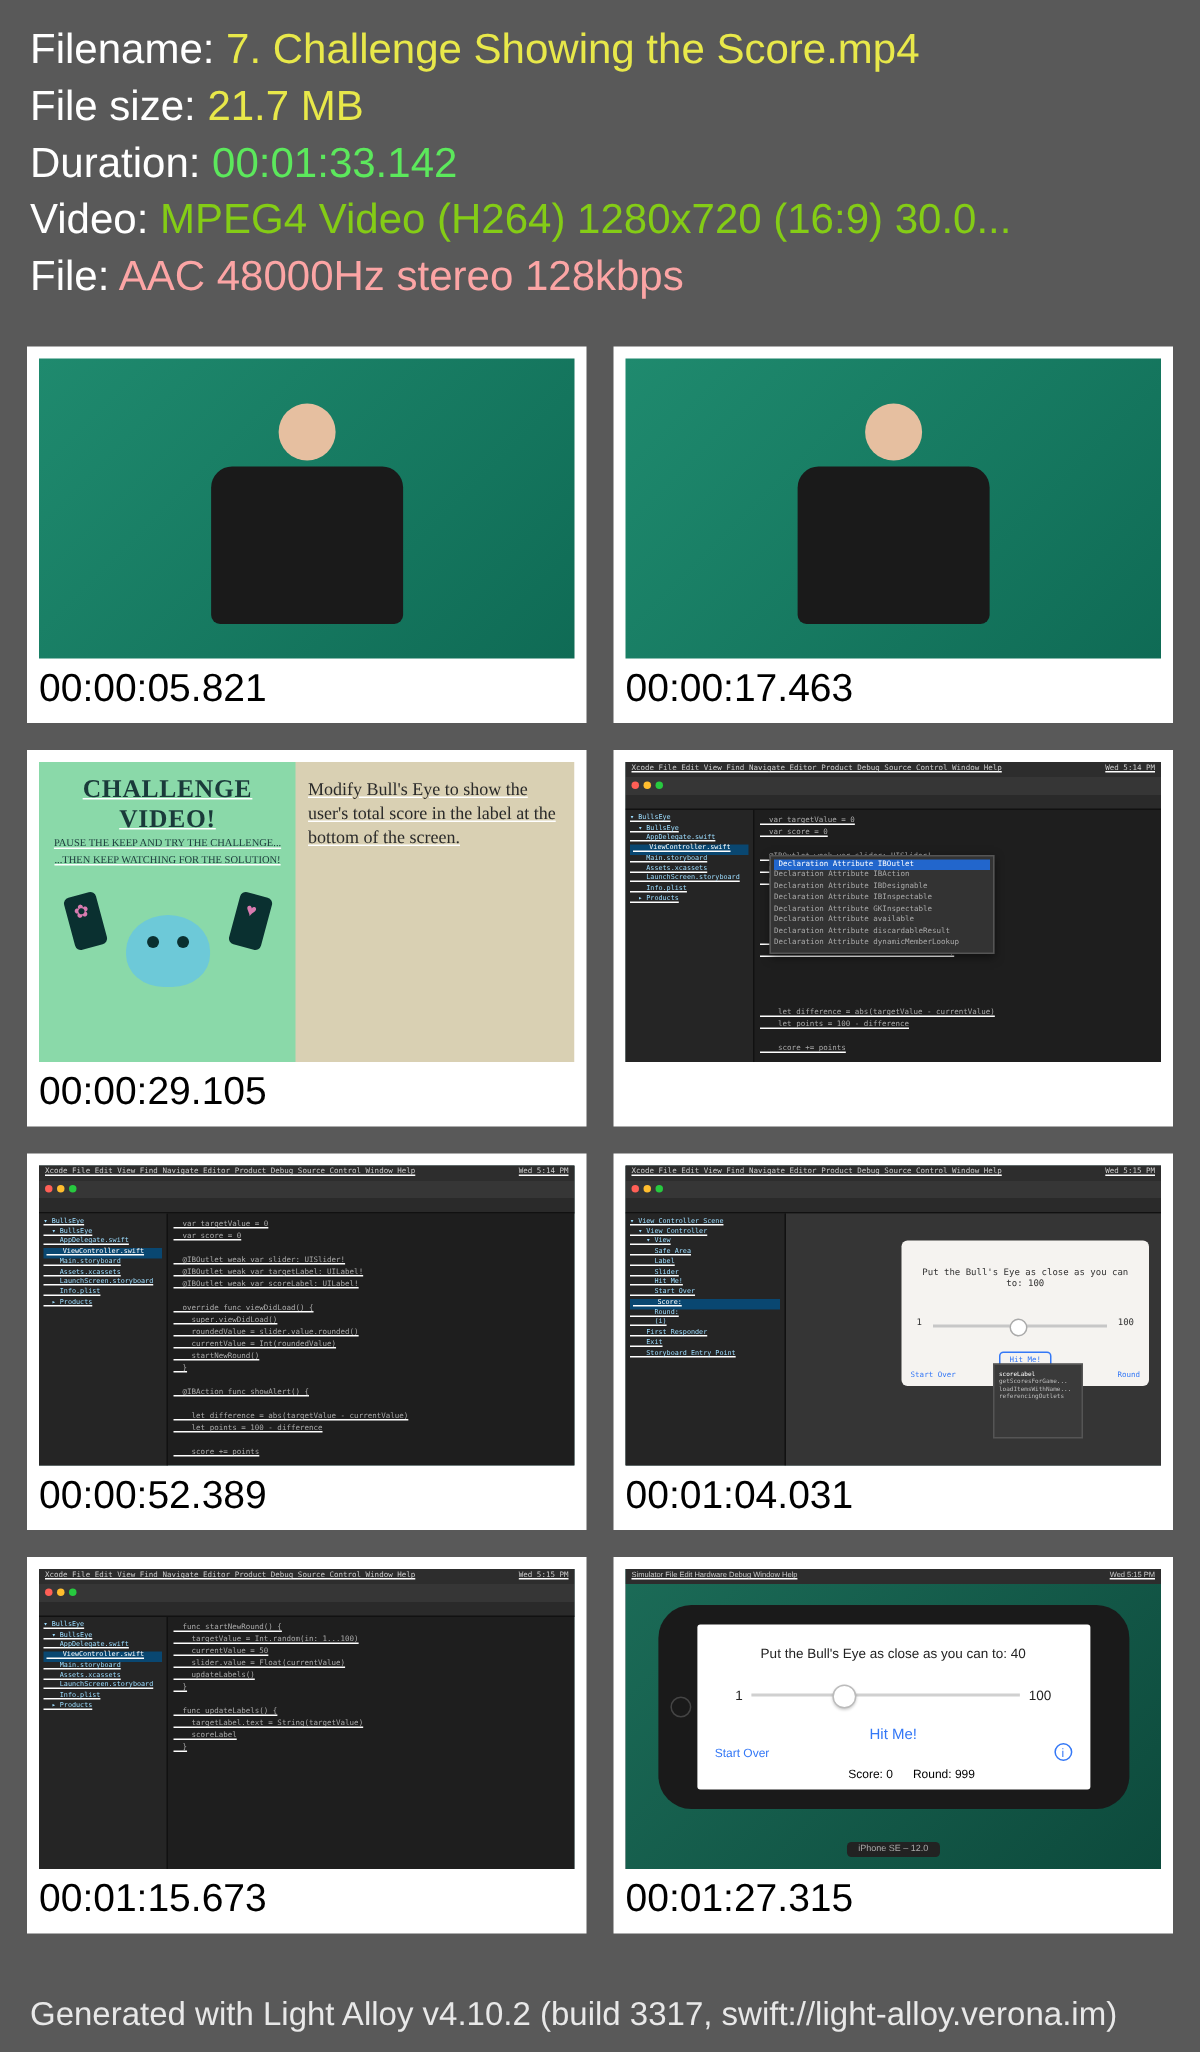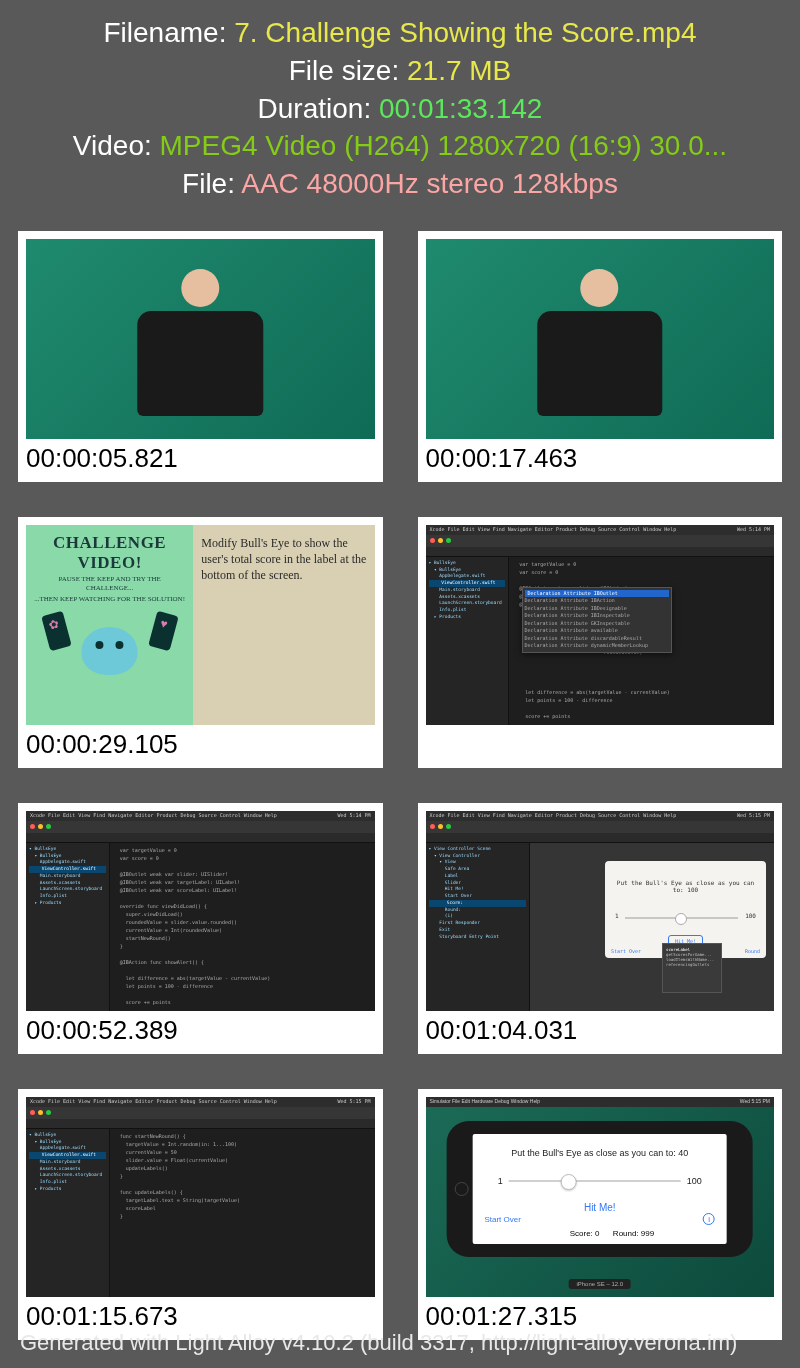--- a/index.html
+++ b/index.html
@@ -9,33 +9,34 @@
     background: #595959;
     font-family: Arial, Helvetica, sans-serif;
     color: #fff;
     overflow: hidden;
   }
   .info-block {
     padding: 14px 20px 10px 20px;
     font-size: 28px;
     line-height: 1.35;
   }
-  .info-line { white-space: nowrap; text-align: center; }
+  .info-line { white-space: nowrap; }
   .lbl { color: #fff; }
   .val-filename { color: #e8e84a; }
   .val-filesize { color: #e8e84a; }
   .val-duration { color: #5ce85c; }
   .val-video { color: #84cc16; }
   .val-audio { color: #fca5a5; }
 
   .grid {
     padding: 18px 18px 0 18px;
     display: grid;
     grid-template-columns: 1fr 1fr;
-    gap: 35px;
+    gap: 18px;
+    text-decoration: underline;
   }
   .thumb {
     background: #fff;
     padding: 8px;
     display: flex;
     flex-direction: column;
   }
   .thumb-img {
     width: 100%;
     height: 200px;
@@ -613,13 +614,13 @@
           </div>
         </div>
         <div class="sim-label">iPhone SE – 12.0</div>
       </div>
     </div>
     <div class="thumb-time">00:01:27.315</div>
   </div>
 
 </div>
 
-<div class="footer-line">Generated with Light Alloy v4.10.2 (build 3317, http://light-alloy.verona.im)</div>
+<div class="footer-line">Generated with Light Alloy v4.10.2 (build 3317, swift://light-alloy.verona.im)</div>
 
 </body></html>

